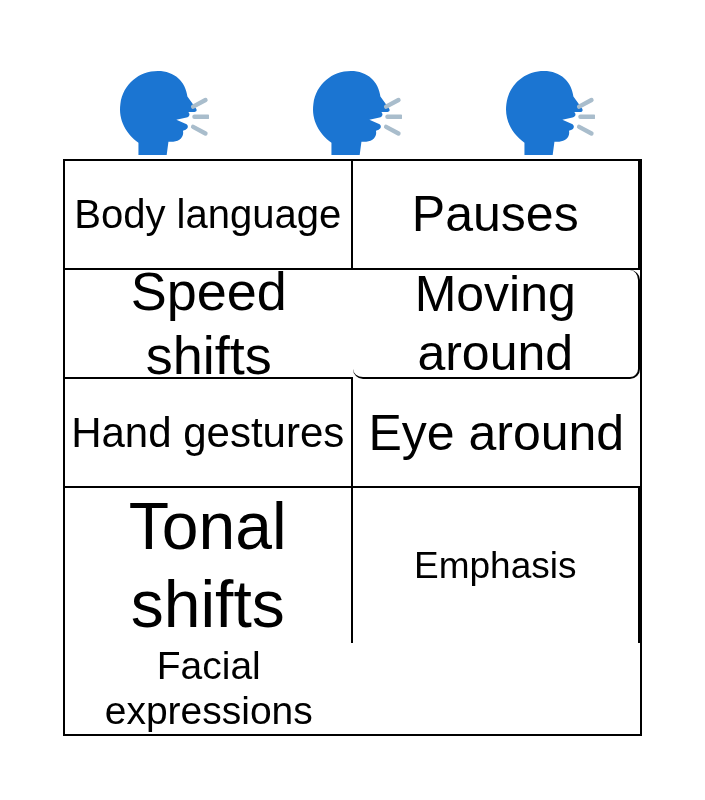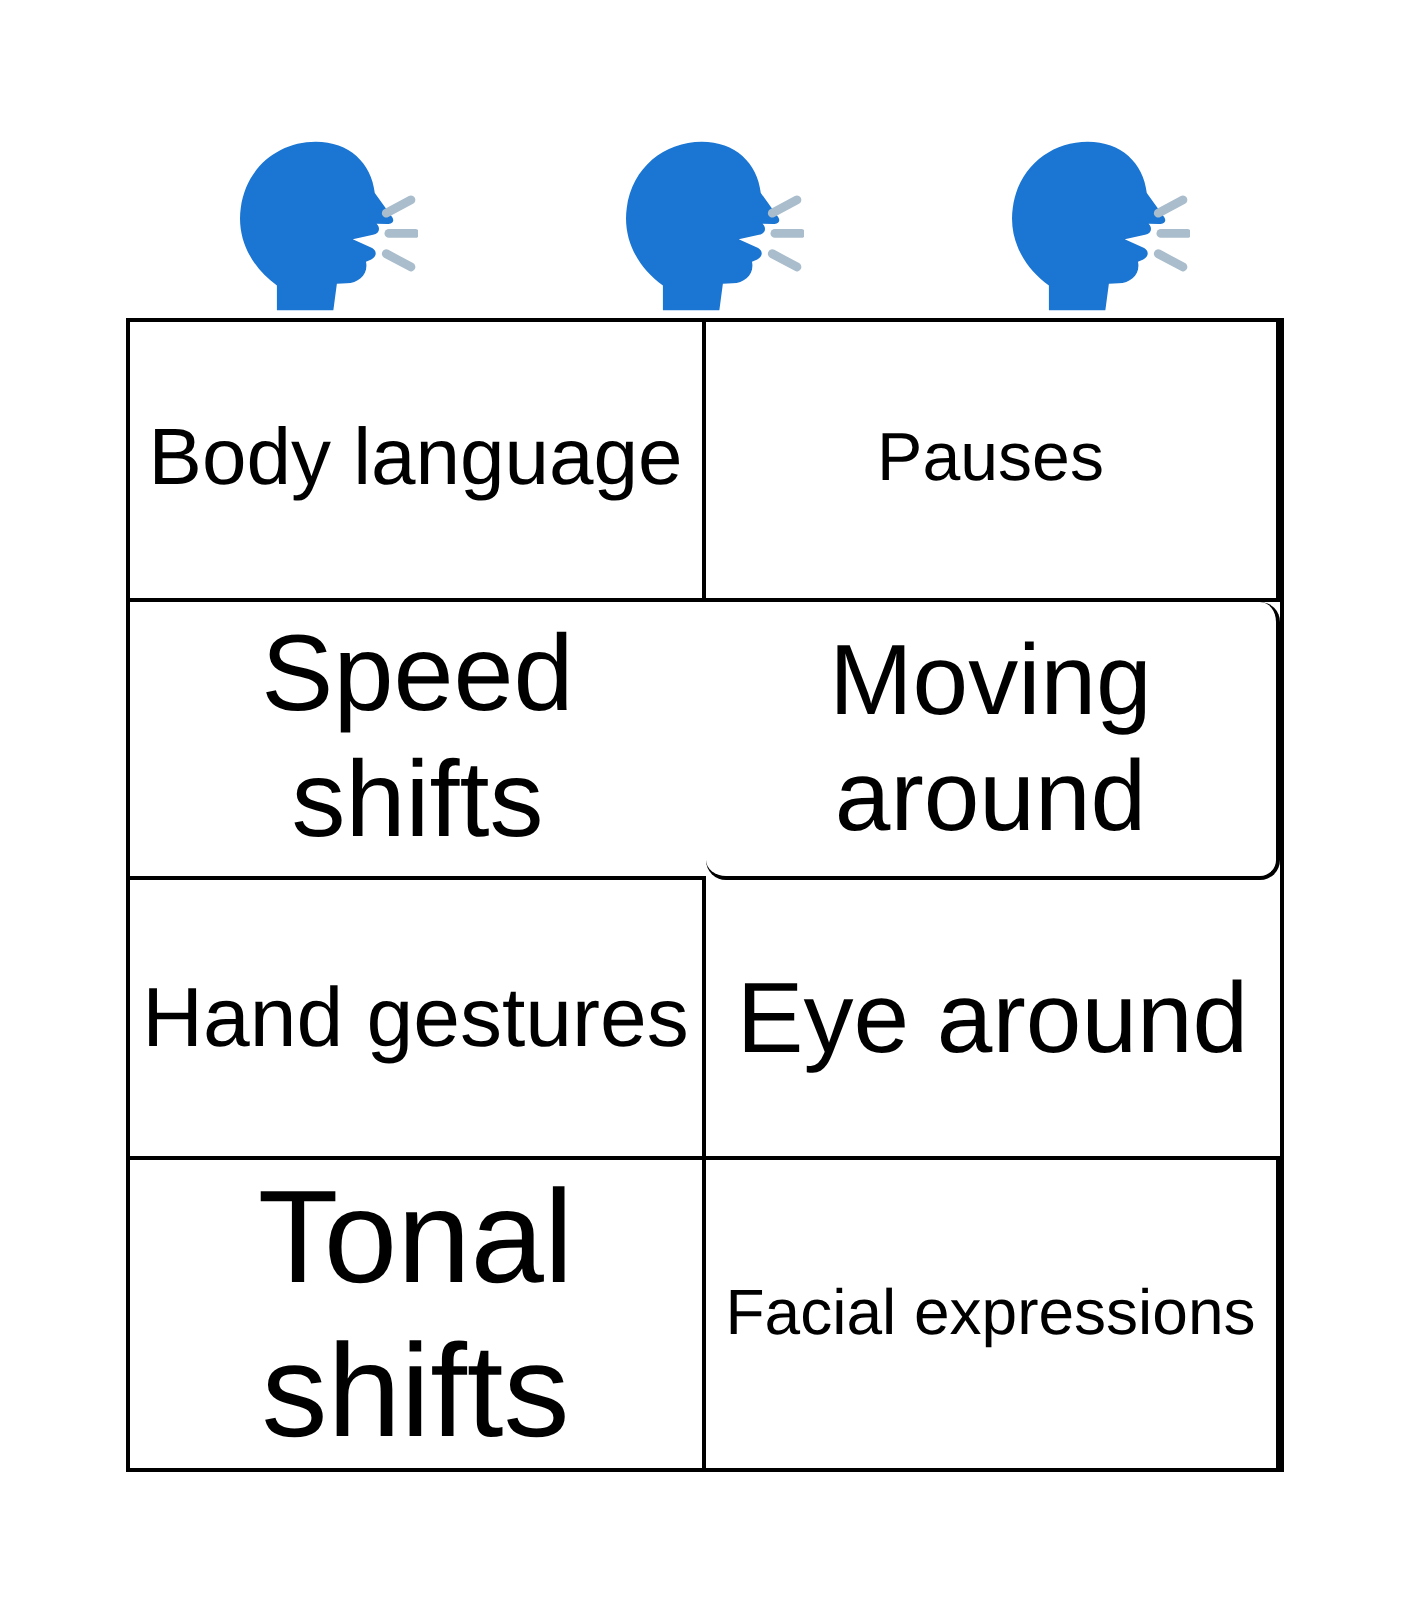--- a/index.html
+++ b/index.html
@@ -62,28 +62,28 @@
     text-align: center;
     line-height: 1.17;
     padding: 0 1px;
     overflow: hidden;
     cursor: pointer;
   }
   .cell:nth-child(3n) { border-right: none; }
   .cell:nth-child(n+7) { border-bottom: none; }
   
   .c0 { font-size: 40px; }
-  .c1 { font-size: 34px; }
+  .c1 { font-size: 50px; }
   .c2 { font-size: 54px; }
   .c3 { font-size: 50px; border-radius: 10px; }
   .c4 { font-size: 42px; }
   .c5 { font-size: 50px; }
   .c6 { font-size: 66px; }
   .c7 { font-size: 37px; }
-  .c8 { font-size: 32px; }
+  .c8 { font-size: 39px; }
 </style>
 </head>
 <body>
 
 <div class="page">
 
   <svg class="head-icon pos-0" viewBox="0 0 110 100" aria-hidden="true">
     <path d="M30,100 L30,86 C16,76 7,60 9.5,42 C12.5,19 31,4.5 52,4.5 C71,4.5 83.5,16.5 85.5,33.5 L95.5,47.5 C96.8,49.8 95.3,51.2 92.5,51.2 L86.5,51 C89,53.5 88,56.5 84.5,57.3 L73,59.8 L84,64.8 C87,66.5 86.5,69.8 83.5,71.2 L80.5,72.5 C82,79.5 76.5,84.5 69.5,84.8 L64,85 L62,100 Z"></path>
     <line x1="92" y1="45" x2="106" y2="37.5"></line>
     <line x1="93.5" y1="56.5" x2="108.5" y2="56.5"></line>
@@ -117,18 +117,21 @@
     </div>
     <div class="cell c4">
       <span>Hand gestures</span>
     </div>
     <div class="cell c5">
       <span>Eye around</span>
     </div>
     <div class="cell c6">
       <span>Tonal shifts</span>
     </div>
+    <div class="cell c7">
+      <span>Emphasis</span>
+    </div>
     <div class="cell c8">
       <span>Facial expressions</span>
     </div>
   </div>
 
 </div>
 
 </body></html>

